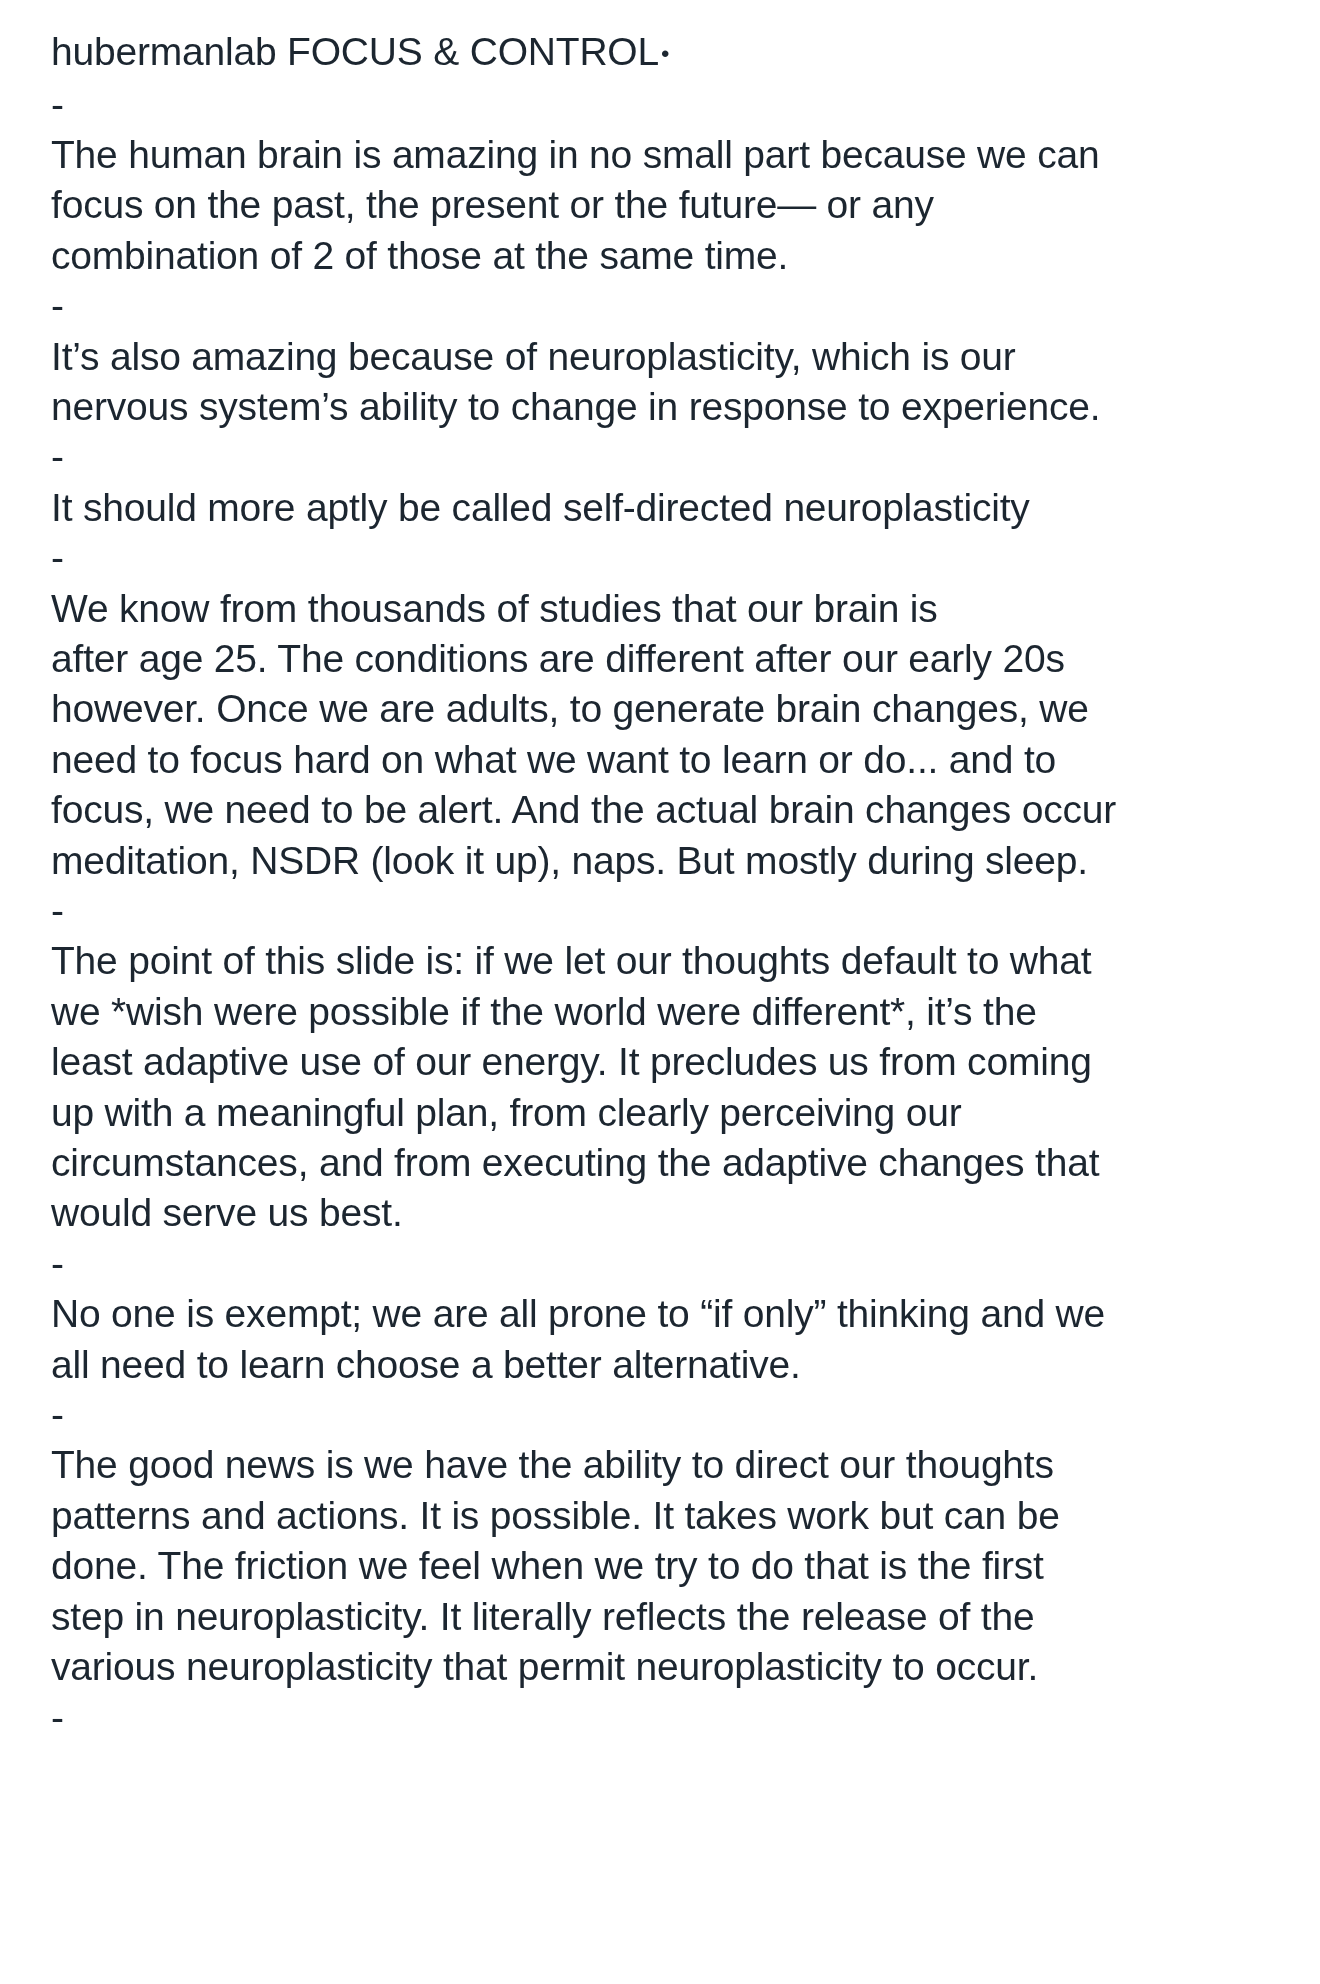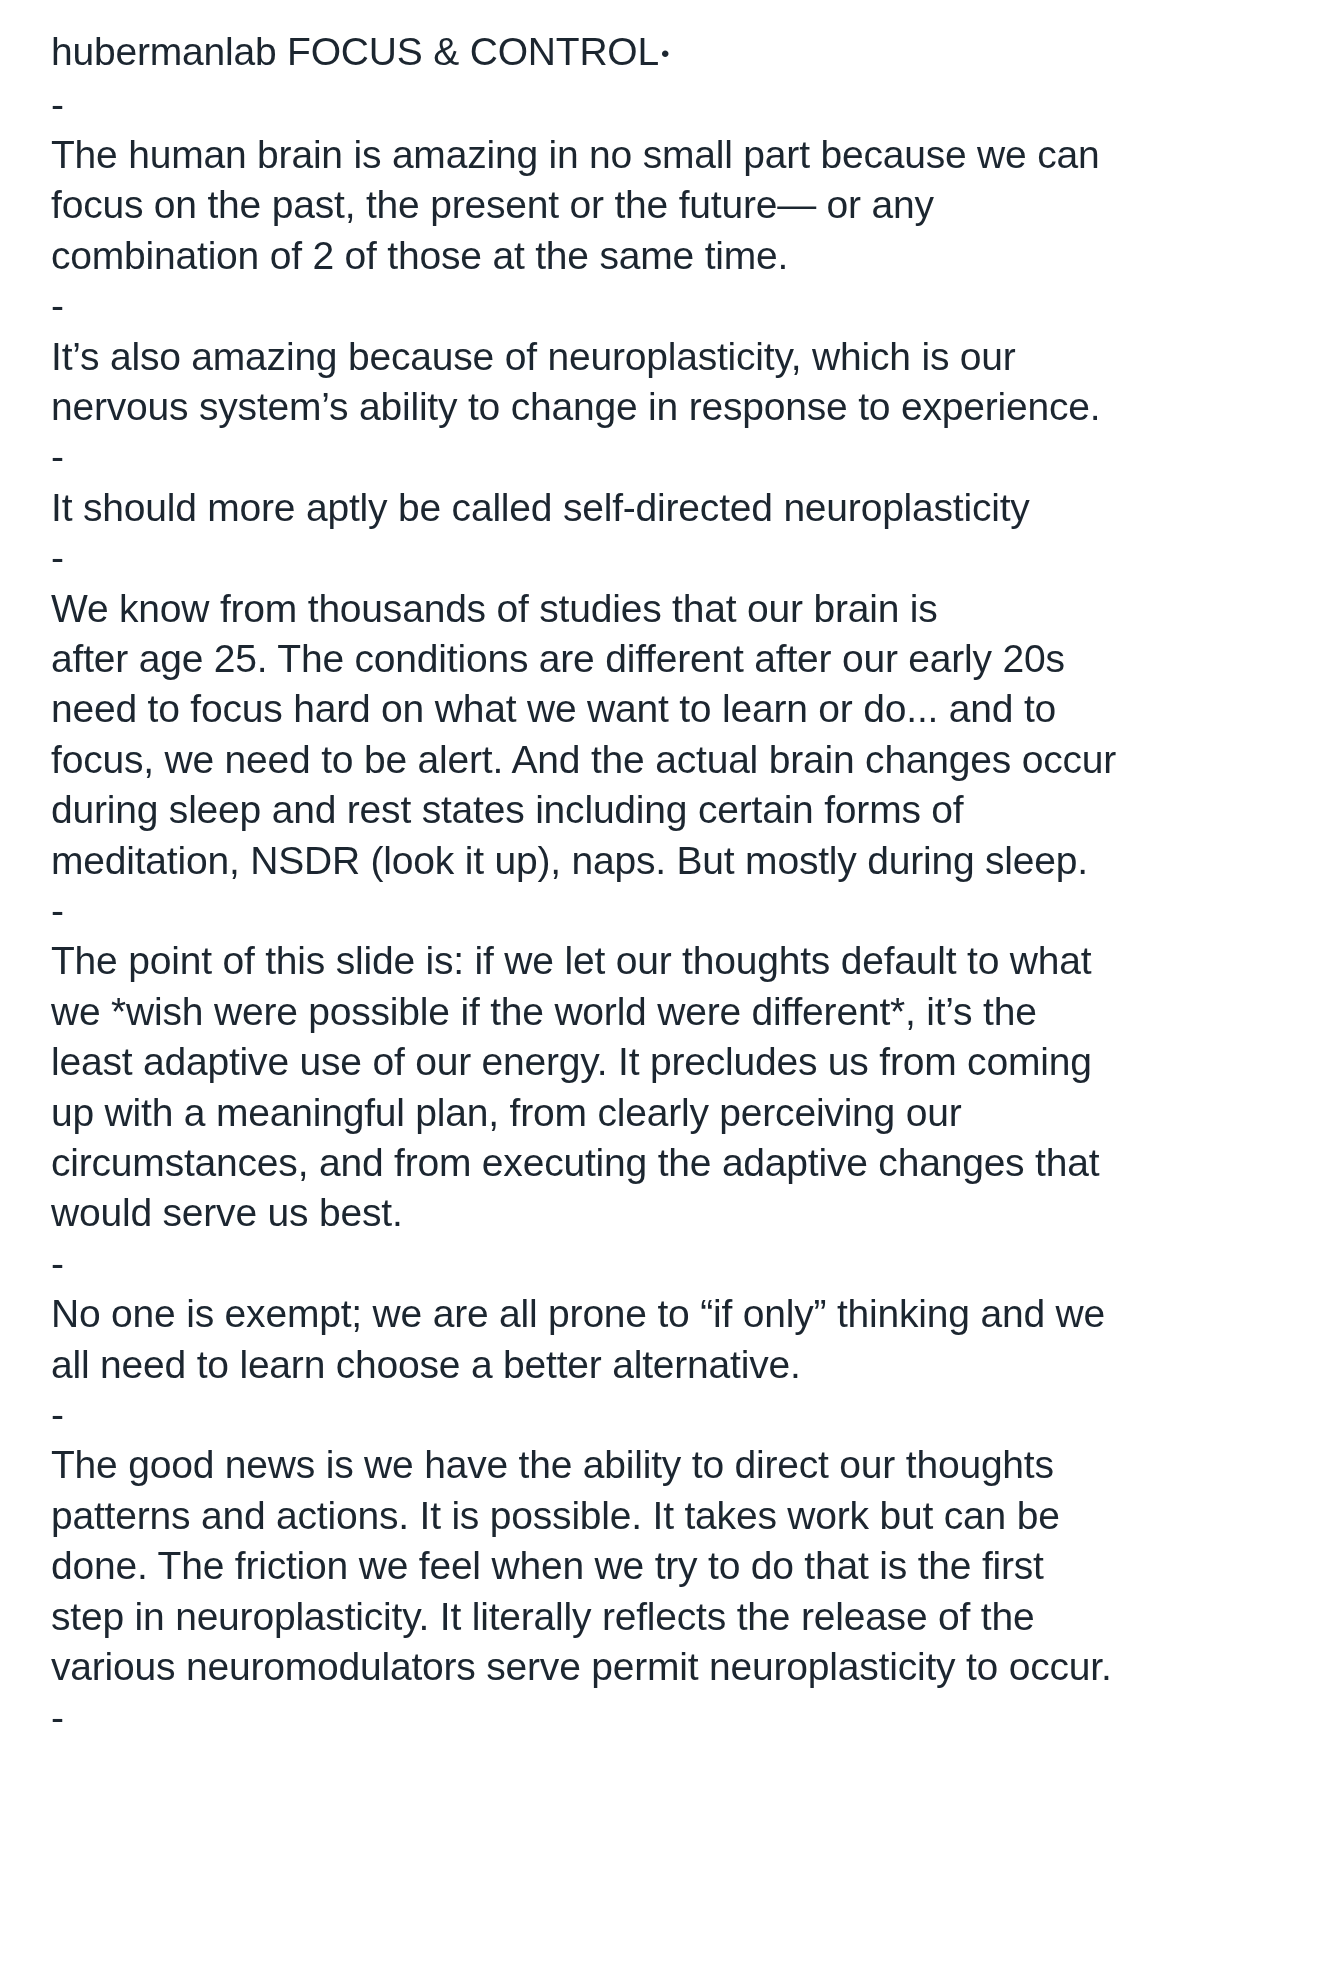--- a/index.html
+++ b/index.html
@@ -57,23 +57,23 @@
   <div class="line">nervous system’s ability to change in response to experience.</div>
 
   <div class="line dash">-</div>
 
   <div class="line">It should more aptly be called self-directed neuroplasticity</div>
 
   <div class="line dash">-</div>
 
   <div class="line">We know from thousands of studies that our brain is</div>
   <div class="line">after age 25. The conditions are different after our early 20s</div>
+  <div class="line">however. Once we are adults, to generate brain changes, we</div>
   <div class="line">need to focus hard on what we want to learn or do... and to</div>
   <div class="line">focus, we need to be alert. And the actual brain changes occur</div>
-  <div class="line">during sleep and rest states including certain forms of</div>
   <div class="line">meditation, NSDR (look it up), naps. But mostly during sleep.</div>
 
   <div class="line dash">-</div>
 
   <div class="line">The point of this slide is: if we let our thoughts default to what</div>
   <div class="line">we *wish were possible if the world were different*, it’s the</div>
   <div class="line">least adaptive use of our energy. It precludes us from coming</div>
   <div class="line">up with a meaningful plan, from clearly perceiving our</div>
   <div class="line">circumstances, and from executing the adaptive changes that</div>
   <div class="line">would serve us best.</div>
@@ -82,17 +82,17 @@
 
   <div class="line">No one is exempt; we are all prone to “if only” thinking and we</div>
   <div class="line">all need to learn choose a better alternative.</div>
 
   <div class="line dash">-</div>
 
   <div class="line">The good news is we have the ability to direct our thoughts</div>
   <div class="line">patterns and actions. It is possible. It takes work but can be</div>
   <div class="line">done. The friction we feel when we try to do that is the first</div>
   <div class="line">step in neuroplasticity. It literally reflects the release of the</div>
-  <div class="line">various neuromodulators serve permit neuroplasticity to occur.</div>
+  <div class="line">various neuroplasticity that permit neuroplasticity to occur.</div>
 
   <div class="line dash">-</div>
 
 </div>
 
 </body></html>

